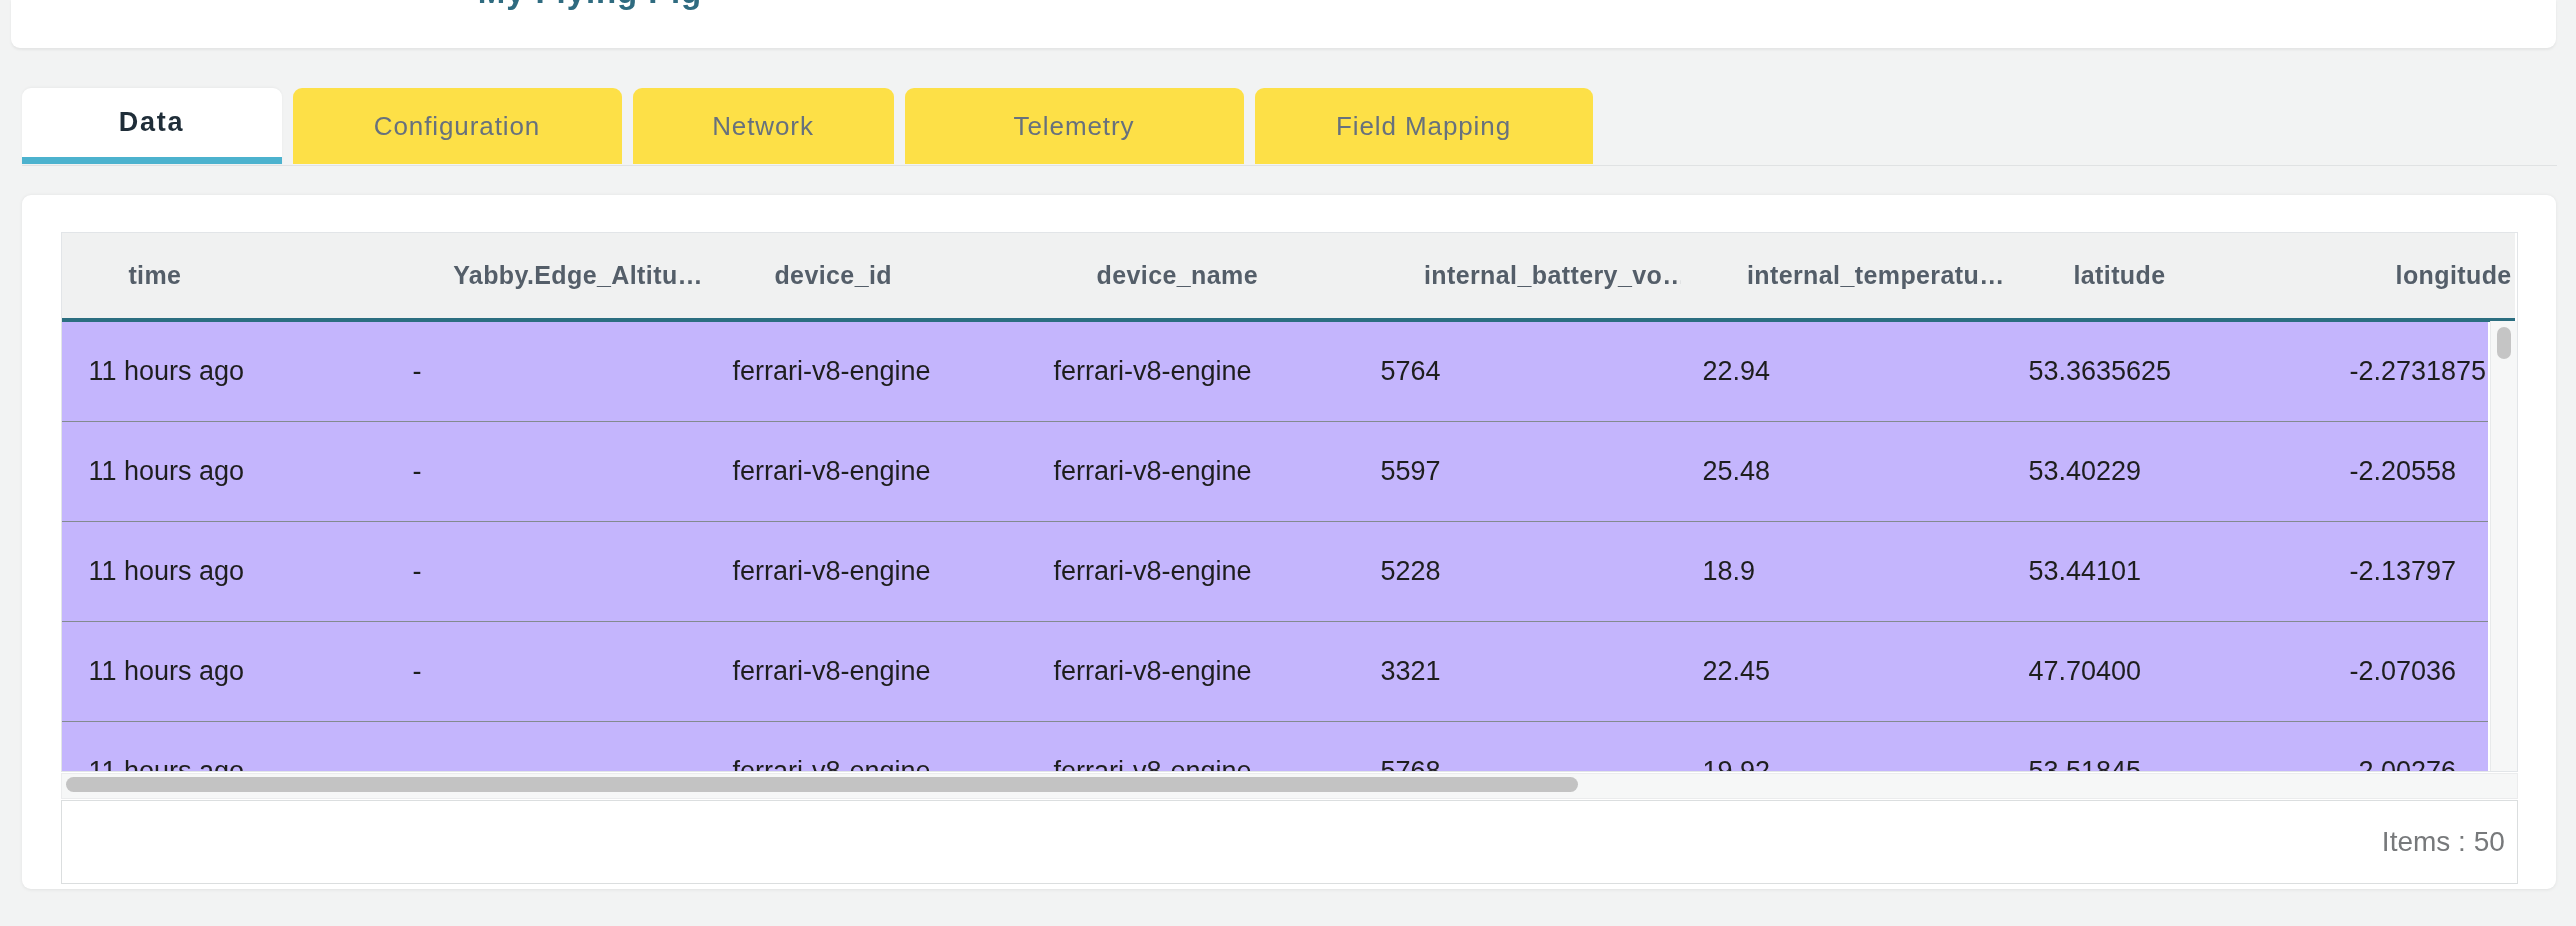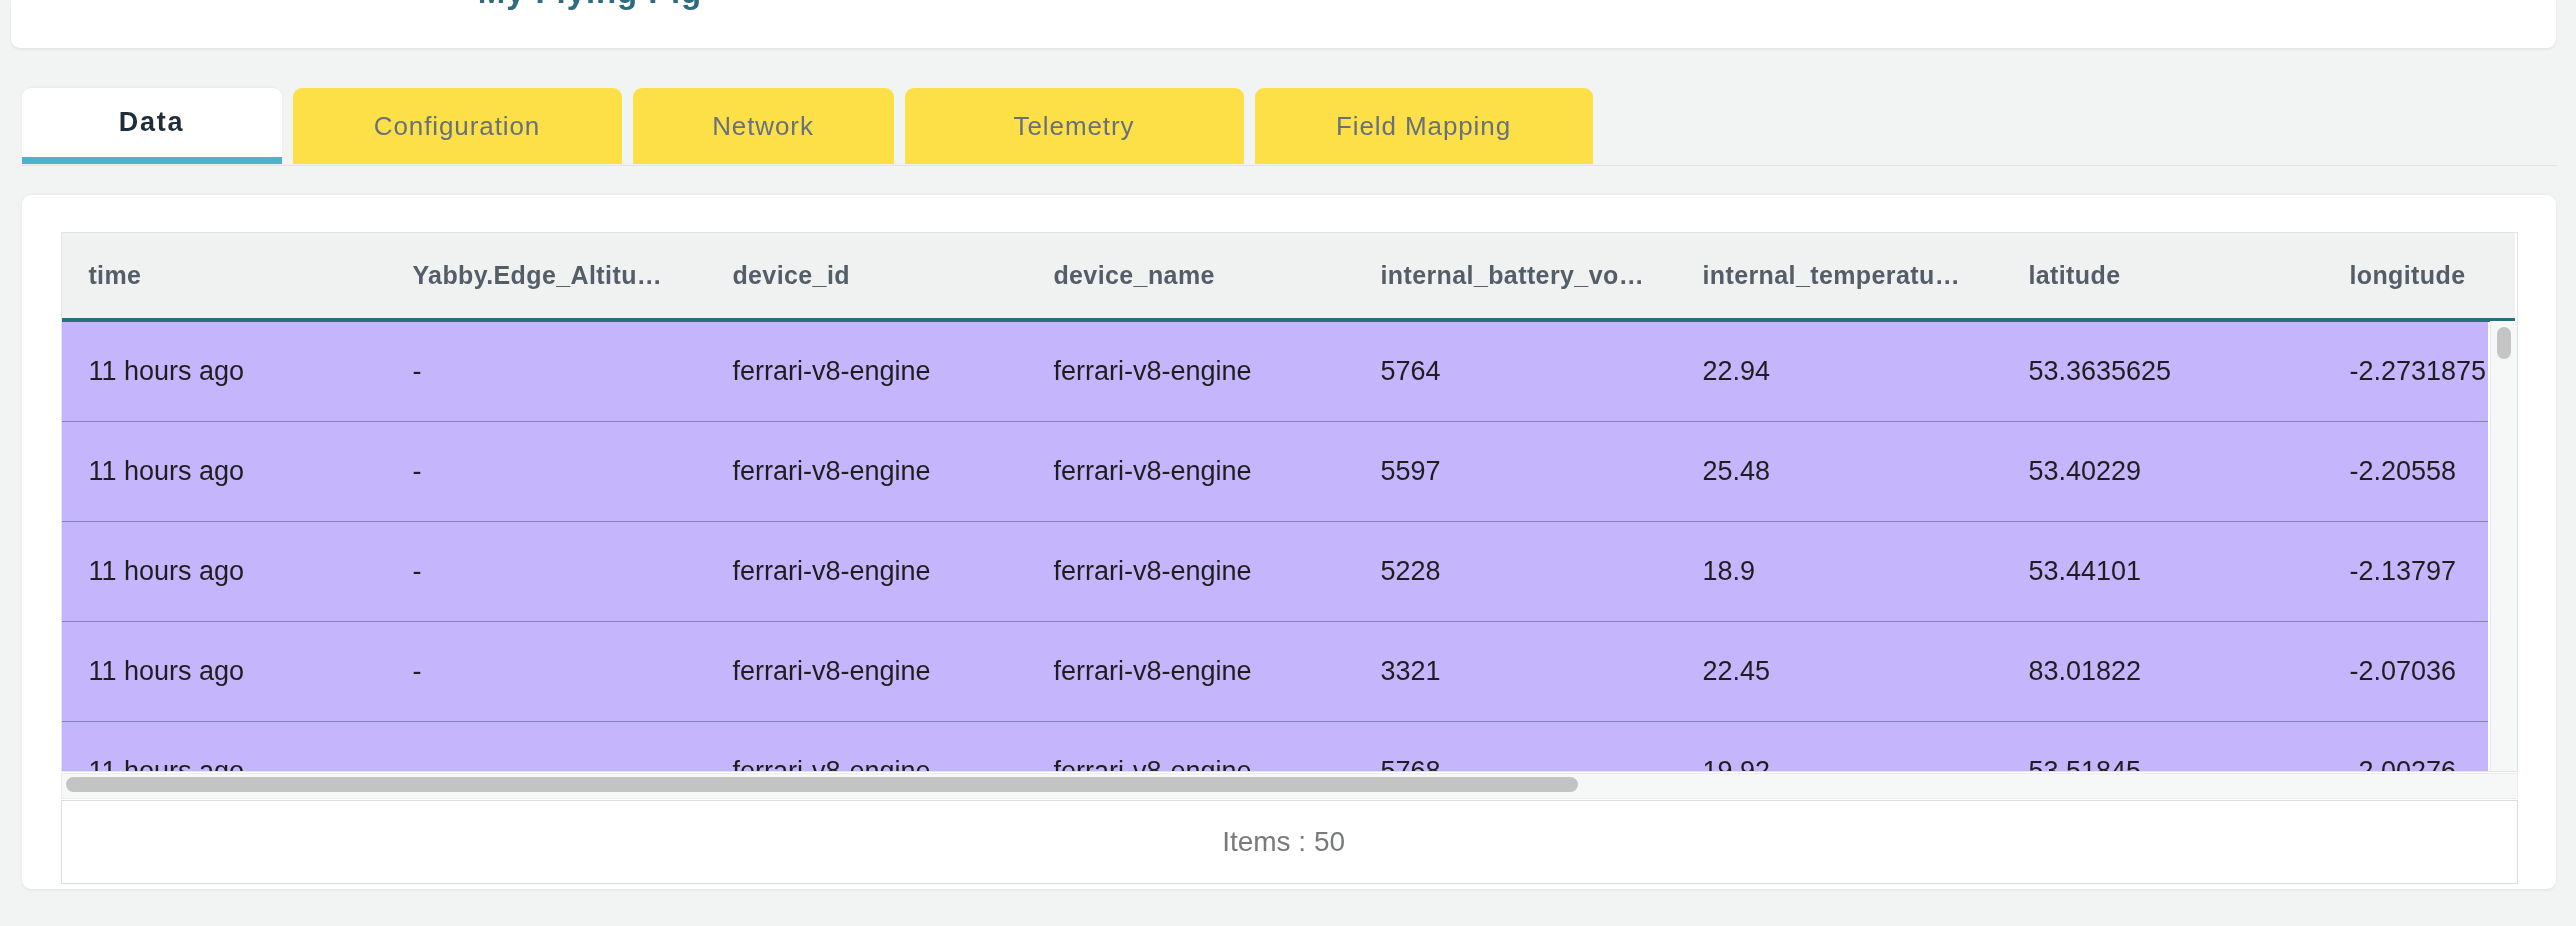--- a/index.html
+++ b/index.html
@@ -53,21 +53,21 @@
     position:relative;width:2457px;height:540px;
     border:1.8px solid #e2e5e8;box-sizing:border-box;
     overflow:hidden;background:#fff;
   }
   .thead{
     height:85px;background:#f0f1f1;border-bottom:4.5px solid #2b6e80;
     display:flex;align-items:center;width:2453px;
   }
   .th{
     font-size:25px;font-weight:700;color:#545e69;letter-spacing:0.4px;
-    padding-left:26px;box-sizing:border-box;overflow:hidden;white-space:nowrap;
+    padding-left:26px;box-sizing:border-box;overflow:hidden;white-space:nowrap;margin-left:40px;
   }
   .tr{
     width:2426px;height:100px;border-bottom:1.8px solid #838a90;
     display:flex;align-items:center;background:#c4b5fd;box-sizing:border-box;
   }
   .td{
     font-size:27px;color:#1e1e1e;
     padding-left:26px;box-sizing:border-box;overflow:hidden;white-space:nowrap;
   }
   .c0{width:324px}.c1{width:320px}.c2{width:321px}.c3{width:327px}
@@ -87,21 +87,21 @@
     background:#f6f7f7;border:1.8px solid #ebeced;box-sizing:border-box;
   }
   .hthumb{
     position:absolute;left:3.6px;top:2.7px;width:1512px;height:15.3px;
     border-radius:8px;background:#c3c3c3;
   }
   
   .table-footer{
     width:2457px;height:84px;margin-top:0.9px;
     border:1.8px solid #dbdedf;box-sizing:border-box;
-    display:flex;align-items:center;justify-content:center;
+    display:flex;align-items:center;justify-content:flex-end;
     padding-right:12.6px;font-size:28px;color:#77797b;
   }
 </style>
 </head>
 <body>
 
 <div class="top-panel">
   <div class="clipped-title-window">
     <span>My Flying Pig</span>
   </div>
@@ -170,21 +170,21 @@
       <div class="td c6">53.44101</div>
       <div class="td c7">-2.13797</div>
     </div>
     <div class="tr">
       <div class="td c0">11 hours ago</div>
       <div class="td c1">-</div>
       <div class="td c2">ferrari-v8-engine</div>
       <div class="td c3">ferrari-v8-engine</div>
       <div class="td c4">3321</div>
       <div class="td c5">22.45</div>
-      <div class="td c6">83.01822</div>
+      <div class="td c6">47.70400</div>
       <div class="td c7">-2.07036</div>
     </div>
     <div class="tr">
       <div class="td c0">11 hours ago</div>
       <div class="td c1">-</div>
       <div class="td c2">ferrari-v8-engine</div>
       <div class="td c3">ferrari-v8-engine</div>
       <div class="td c4">5768</div>
       <div class="td c5">19.92</div>
       <div class="td c6">53.51845</div>

